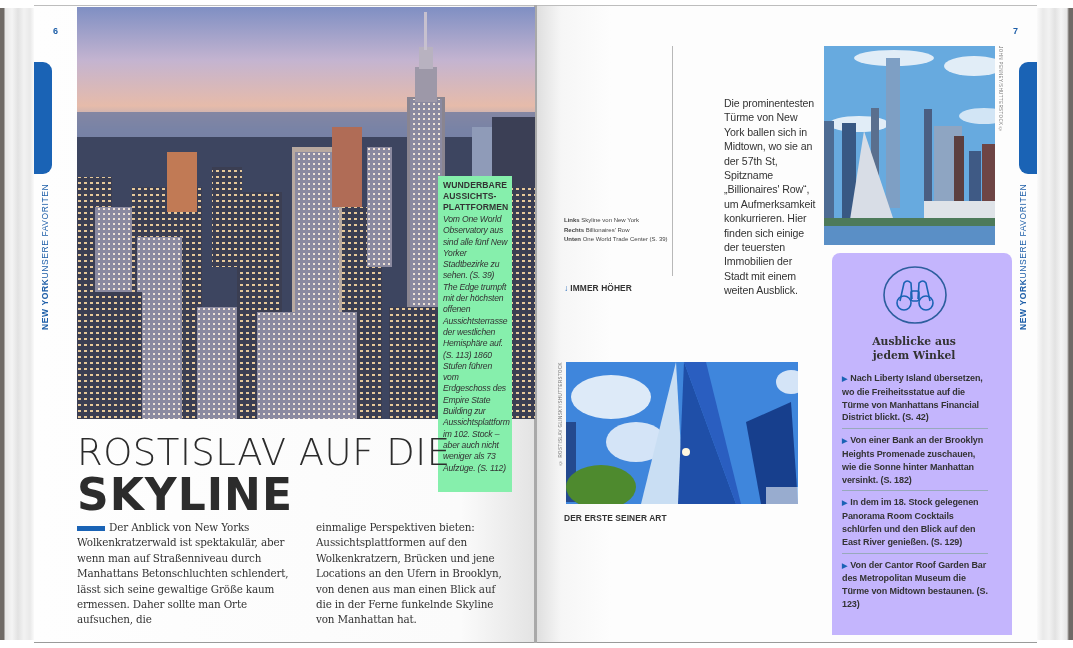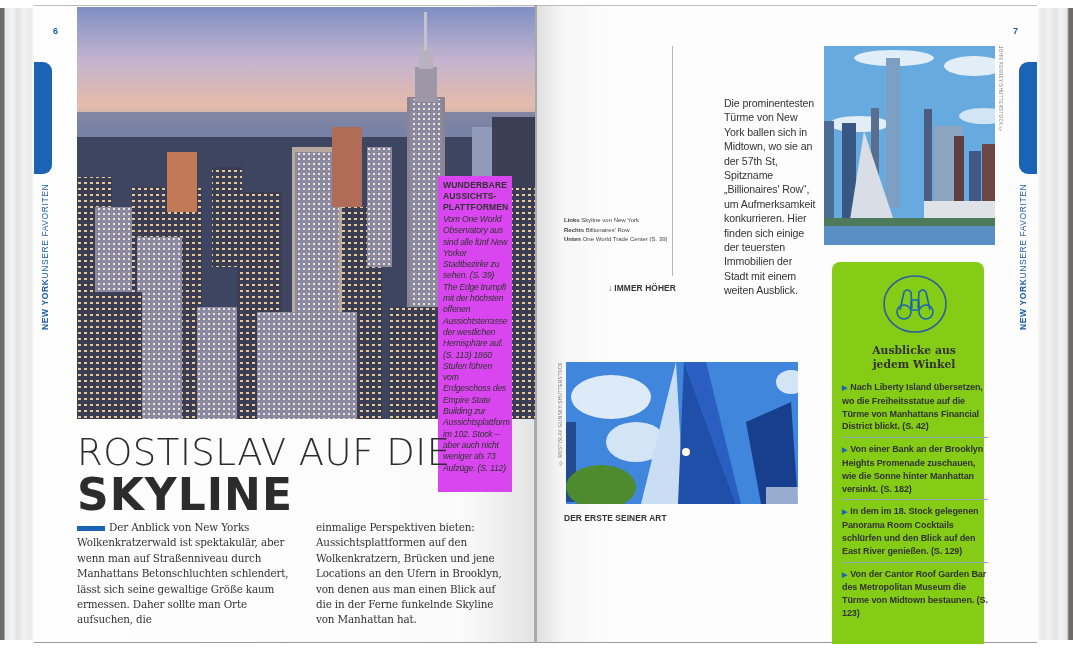--- a/index.html
+++ b/index.html
@@ -24,21 +24,21 @@
   .tab { position:absolute; width:18px; height:112px; background:#1a63b5; }
   .tab-left { left:34px; top:62px; border-radius:0 9px 9px 0; }
   .tab-right { left:1019px; top:62px; border-radius:9px 0 0 9px; }
   .running { position:absolute; writing-mode:vertical-rl; transform:rotate(180deg);
      font-size:8.5px; letter-spacing:0.6px; color:#1d5ea8; white-space:nowrap; }
   .running b { font-weight:bold; margin-left:4px; }
 
   
   .photo-main { position:absolute; left:77px; top:7px; width:458px; height:412px; overflow:hidden;
     background:linear-gradient(180deg,#8d9bc6 0%,#c2b3cf 12%,#e8b8a7 22%,#b2b0c6 26%,#5e6789 36%,#33405a 60%,#2b2f3f 100%); }
-  .sidebar-box { position:absolute; left:438px; top:176px; width:74px; height:316px; background:#d946ef; padding:4px 4px 0 5px; }
+  .sidebar-box { position:absolute; left:438px; top:176px; width:74px; height:316px; background:#86efac; padding:4px 4px 0 5px; }
   .sidebar-box h4 { font-size:8.6px; font-weight:bold; color:#333; line-height:11px; letter-spacing:0.1px; }
   .sidebar-box p { font-size:8.6px; color:#333; line-height:11.3px; margin-top:1px; font-family:"Liberation Sans", sans-serif; letter-spacing:-0.2px;font-style:italic; }
 
   .headline { position:absolute; left:77px; top:434px; }
   .headline .l1 { font-size:37px; font-weight:normal; color:#2c2c2c; letter-spacing:0.5px; line-height:38px; font-family:"DejaVu Sans", sans-serif; font-weight:200;}
   .headline .l2 { font-size:44px; font-weight:bold; color:#2c2c2c; letter-spacing:1px; line-height:46px; font-family:"DejaVu Sans", sans-serif; }
 
   .body-col { position:absolute; font-family:"DejaVu Serif", serif; font-size:10.4px; line-height:15.4px; color:#333; letter-spacing:-0.15px; }
   .body-col .bar { display:inline-block; width:28px; height:5px; background:#1a63b5; vertical-align:middle; margin-right:4px; }
 
@@ -56,21 +56,21 @@
   .photo-bm { position:absolute; left:566px; top:362px; width:232px; height:142px; overflow:hidden;
     background:linear-gradient(135deg,#3b7fd6 0%,#6aa8ea 35%,#2b5fb8 60%,#1d49a0 100%); }
 
   .text-block { position:absolute; left:564px; width:240px; }
   .text-block h4 { font-size:8.4px; font-weight:bold; color:#333; letter-spacing:0.1px; }
   .text-block h4 .arrow { color:#1a63b5; margin-right:2px; }
   .text-block p { font-size:9px; line-height:14.2px; color:#333; margin-top:3px; letter-spacing:-0.15px; }
 
   .credit { position:absolute; writing-mode:vertical-rl; font-size:4.5px; color:#777; letter-spacing:0.4px; white-space:nowrap; }
 
-  .tipbox { position:absolute; left:832px; top:262px; width:152px; height:382px; background:#84cc16; border-radius:8px 8px 0 0; }
+  .tipbox { position:absolute; left:832px; top:253px; width:180px; height:382px; background:#c4b5fd; border-radius:8px 8px 0 0; }
   .tipbox .icon-circle { position:absolute; left:50px; top:12px; width:66px; height:60px; }
   .tipbox .title { position:absolute; left:0; top:82px; width:164px; text-align:center; font-family:"DejaVu Serif", serif; font-weight:bold; font-size:10.8px; line-height:14px; color:#333; }
   .tiplist { position:absolute; left:10px; top:117px; width:146px; }
   .tipitem { font-size:9px; font-weight:bold; color:#333; line-height:12.8px; padding:2px 0 4px 0; border-bottom:1px solid #98a9bc; margin-bottom:3px; letter-spacing:-0.1px; }
   .tipitem:last-child { border-bottom:none; }
   .tipitem .tri { color:#1a63b5; font-size:7px; margin-right:3px; }
 </style>
 </head>
 <body>
 
@@ -193,21 +193,21 @@
       <rect x="145" y="105" width="12" height="60" fill="#3f5a85"></rect>
       <rect x="158" y="98" width="13" height="70" fill="#6e4545"></rect>
       <polygon points="25,180 40,85 70,175" fill="#d8dde6"></polygon>
       <rect x="100" y="155" width="71" height="25" fill="#dfe3e8"></rect>
       <rect x="0" y="172" width="171" height="8" fill="#4d7a5a"></rect>
       <rect x="0" y="180" width="171" height="19" fill="#5a8fc6"></rect>
     </svg>
   </div>
   <div class="credit" style="left:998px;top:46px;">JOHN PENNEY/SHUTTERSTOCK ©</div>
 
-  <div class="text-block" style="top:283px;margin-left:44px;">
+  <div class="text-block" style="top:283px;">
     <h4><span class="arrow">↓</span><span>IMMER HÖHER</span></h4>
   </div>
 
   <div class="credit" style="left:558px;top:362px;transform:rotate(180deg);">© ROSTISLAV GLINSKY/SHUTTERSTOCK</div>
   <div class="photo-bm">
     <svg width="232" height="142" viewBox="0 0 232 142">
       <rect width="232" height="142" fill="#3f86dc"></rect>
       <ellipse cx="45" cy="35" rx="40" ry="22" fill="#eef5fb" opacity="0.9"></ellipse>
       <ellipse cx="70" cy="80" rx="30" ry="20" fill="#eef5fb" opacity="0.85"></ellipse>
       <ellipse cx="225" cy="20" rx="15" ry="12" fill="#eef5fb" opacity="0.85"></ellipse>

